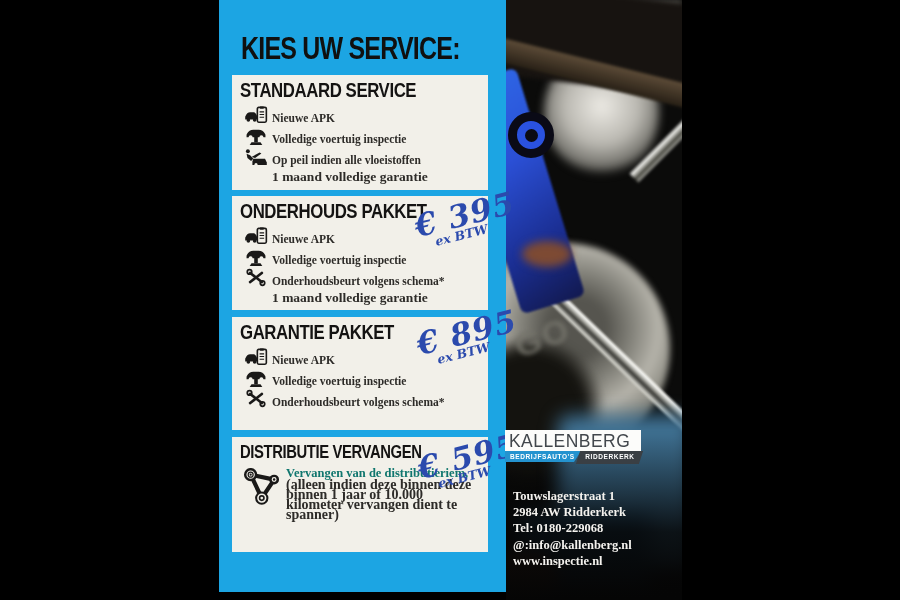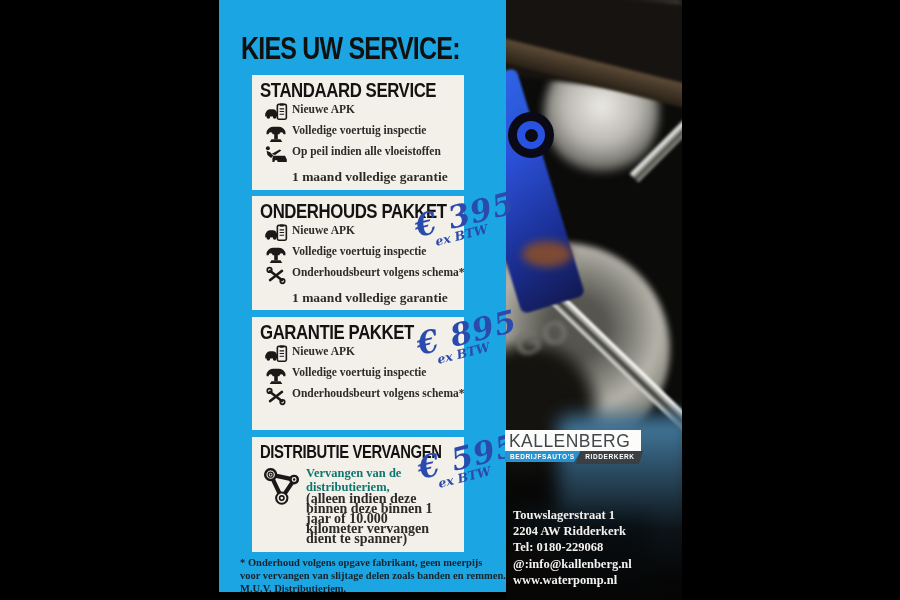--- a/index.html
+++ b/index.html
@@ -6,32 +6,32 @@
   .stage{position:relative;width:900px;height:600px;background:#000;overflow:hidden;
          font-family:"Liberation Serif",serif;}
 
   
   .blue-panel{position:absolute;left:219px;top:0;width:287px;height:592px;background:#1ca5e3;z-index:1;}
 
   .page-title{position:absolute;left:241px;top:30px;z-index:3;
     font-family:"Liberation Sans",sans-serif;font-weight:bold;font-size:32px;color:#10100f;
     transform:scaleX(0.78);transform-origin:left;letter-spacing:-1px;white-space:nowrap;}
 
-  .card{position:absolute;left:252px;width:212px;background:#f2f0e9;z-index:2;
+  .card{position:absolute;left:232px;width:256px;background:#f2f0e9;z-index:2;
         box-sizing:border-box;padding:4px 8px 0 8px;}
   #card-1{top:75px;height:115px}
   #card-2{top:196px;height:114px}
   #card-3{top:317px;height:113px}
   #card-4{top:437px;height:115px}
 
   .card h2{font-family:"Liberation Sans",sans-serif;font-weight:bold;font-size:20px;color:#141312;
     transform:scaleX(0.84);transform-origin:left;letter-spacing:-0.5px;margin:0 0 1px 0;white-space:nowrap;}
   #card-4 h2{font-size:19px;transform:scaleX(0.78);}
 
-  .row{display:flex;align-items:flex-start;height:21px;}
+  .row{display:flex;align-items:flex-end;height:21px;}
   .row .ic{flex:0 0 32px;display:flex;justify-content:center;align-items:center;}
   .row .lbl{font-size:11.5px;font-weight:bold;color:#2d2b28;white-space:nowrap;}
   .guarantee{margin-left:32px;height:22px;display:flex;align-items:center;
     font-size:13.5px;font-weight:bold;color:#2d2b28;white-space:nowrap;}
 
   
   .c4-body{display:flex;align-items:flex-start;margin-top:3px;}
   .c4-icon{flex:0 0 46px;display:flex;justify-content:center;padding-top:2px;}
   .c4-text{font-size:12.5px;font-weight:bold;color:#0f766e;line-height:14px;}
   .c4-fine{font-size:14px;font-weight:bold;color:#2d2b28;line-height:10px;}
@@ -86,21 +86,21 @@
   .logo-band{width:136px;height:21px;background:#fcfcfa;display:flex;align-items:center;padding-left:4px;box-sizing:border-box;}
   .logo-band span{font-family:"Liberation Sans",sans-serif;font-size:19px;color:#42474c;
     letter-spacing:.5px;transform:scaleX(.92);transform-origin:left;white-space:nowrap;}
   .logo-strip{display:flex;height:11px;margin-top:0;}
   .strip-blue{background:#2493cf;color:#fff;width:76px;box-sizing:border-box;
     font-family:"Liberation Sans",sans-serif;font-weight:bold;font-size:6.5px;letter-spacing:.6px;
     padding:2px 0 0 5px;clip-path:polygon(0 0,100% 0,calc(100% - 7px) 100%,0 100%);}
   .strip-dark{background:#3a3f44;color:#fff;transform:skewX(-18deg);margin-left:-3px;height:11px;
     padding:2px 7px 0 7px;font-family:"Liberation Sans",sans-serif;font-weight:bold;font-size:6.5px;letter-spacing:.6px;}
   .strip-dark b{display:inline-block;transform:skewX(18deg);font-weight:bold;}
-  .contact{position:absolute;left:513px;top:507px;z-index:6;color:#f4f2ee;
+  .contact{position:absolute;left:513px;top:488px;z-index:6;color:#f4f2ee;
     font-size:12.5px;font-weight:bold;line-height:16.2px;white-space:nowrap;}
 </style>
 </head>
 <body>
 
 <div class="stage">
 
   <div class="blue-panel"></div>
 
   <div class="page-title">KIES UW SERVICE:</div>
@@ -266,25 +266,20 @@
   </div>
   <div class="price" id="price-garantie">
     <span class="amount">€ 895</span>
     <span class="note">ex BTW</span>
   </div>
   <div class="price" id="price-distributie">
     <span class="amount">€ 595</span>
     <span class="note">ex BTW</span>
   </div>
 
-  <div class="footnote">
-    <div>* Onderhoud volgens opgave fabrikant, geen meerpijs</div>
-    <div>voor vervangen van slijtage delen zoals banden en remmen.</div>
-    <div>M.U.V. Distributieriem.</div>
-  </div>
 
   <div class="photo">
     <div class="ph-top"></div>
     <div class="ph-spring"></div>
     <div class="ph-chassis"></div>
     <div class="ph-beam"></div>
     <div class="ph-rod-upper"></div>
     <div class="ph-tire"></div>
     <div class="ph-tread"></div>
     <div class="ph-go">GO</div>
@@ -304,19 +299,19 @@
       <span>KALLENBERG</span>
     </div>
     <div class="logo-strip">
       <div class="strip-blue">BEDRIJFSAUTO'S</div>
       <div class="strip-dark"><b>RIDDERKERK</b></div>
     </div>
   </div>
 
   <div class="contact">
     <div>Touwslagerstraat 1</div>
-    <div>2204 AW Ridderkerk</div>
+    <div>2984 AW Ridderkerk</div>
     <div>Tel: 0180-229068</div>
     <div>@:info@kallenberg.nl</div>
-    <div>www.waterpomp.nl</div>
+    <div>www.inspectie.nl</div>
   </div>
 
 </div>
 
 </body></html>

